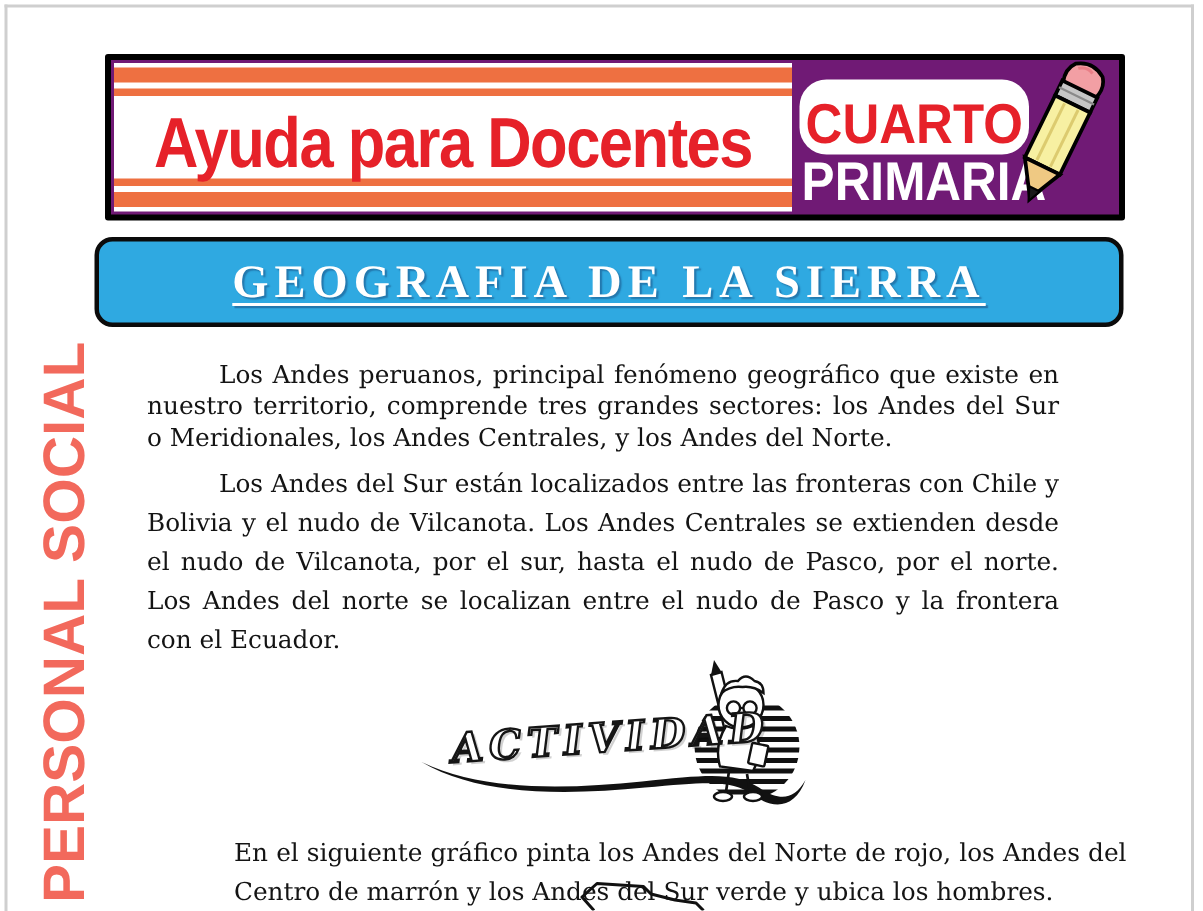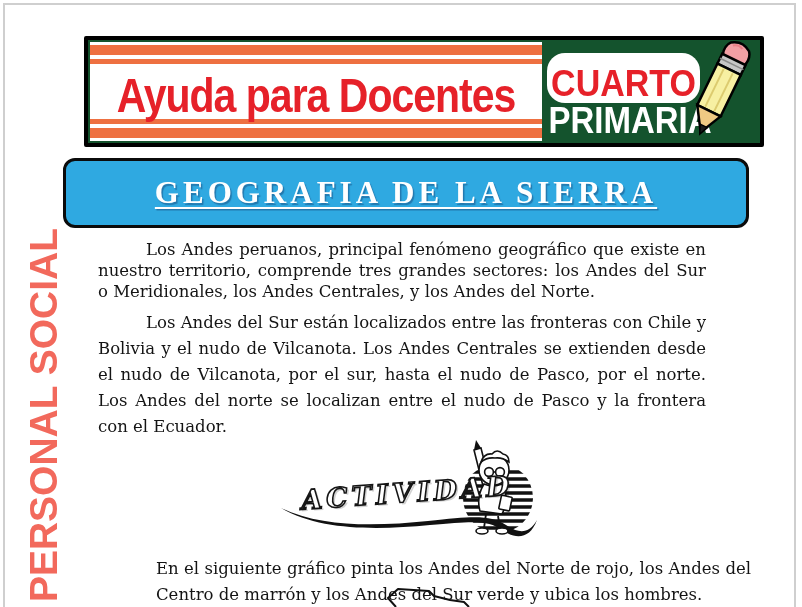--- a/index.html
+++ b/index.html
@@ -3,22 +3,22 @@
 <meta charset="utf-8">
 <style>
   * { margin: 0; padding: 0; box-sizing: border-box; }
   html, body { width: 802px; height: 607px; background: #ffffff; overflow: hidden;
                font-family: "Liberation Sans", sans-serif; }
   .page { position: absolute; inset: 0; width: 802px; height: 607px; background: #fff; }
   .page-frame { position: absolute; left: 3px; top: 3px; right: 6px; bottom: -4px;
                 border: 2px solid #cfcfcf; border-bottom: none; pointer-events: none; }
 
   
-  .header-banner { position: absolute; left: 84px; top: 36px; width: 680px; height: 111px;
-                   background: #14532d; border: 4px solid #000; border-radius: 2px; }
+  .header-banner { position: absolute; left: 70px; top: 36px; width: 680px; height: 111px;
+                   background: #701a75; border: 4px solid #000; border-radius: 2px; }
   .brand-panel { position: absolute; left: 2px; top: 2px; bottom: 2px; width: 452px;
                  background: #fff; display: flex; flex-direction: column; }
   .stripe { background: #EE7041; width: 100%; }
   .stripe.thick { height: 10px; margin-top: 3px; }
   .stripe.thin  { height: 5px;  margin-top: 4px; }
   .stripe.thin-b  { height: 5px; margin-top: auto; }
   .stripe.thick-b { height: 10px; margin-top: 4px; margin-bottom: 3px; }
   .brand-text { flex: 0 0 auto; text-align: center; padding-top: 8px;
                 font-size: 41px; font-weight: bold; letter-spacing: -1px;
                 color: #E62129; font-family: "Liberation Sans", sans-serif;
@@ -27,21 +27,21 @@
                background: #fff; border-radius: 18px; display: flex;
                align-items: flex-end; justify-content: center; }
   .grade-text { font-size: 34px; font-weight: bold; color: #E62129; letter-spacing: 0px;
                 transform: scaleY(1.1); }
   .level-text { position: absolute; left: 452px; top: 62px; width: 180px; text-align: center;
                 font-size: 33px; font-weight: bold; color: #ffffff; letter-spacing: 0px;
                 transform: scaleY(1.1); }
   .pencil-wrap { position: absolute; right: 0px; top: 0px; width: 82px; height: 103px; }
 
   
-  .title-banner { position: absolute; left: 63px; top: 158px; width: 686px; height: 70px;
+  .title-banner { position: absolute; left: 63px; top: 158px; width: 686px; height: 60px;
                   background: #2FA9E1; border: 3px solid #0b0b0b; border-radius: 12px;
                   display: flex; align-items: center; justify-content: center; }
   .title-text { font-family: "Liberation Serif", serif; font-weight: bold;
                 font-size: 31px; color: #ffffff; letter-spacing: 4px;
                 text-decoration: underline; text-decoration-thickness: 2px;
                 text-underline-offset: 4px; text-decoration-skip-ink: none;
                 text-shadow: 1.5px 1.5px 1px rgba(20,60,110,0.45); }
 
   
   .vertical-label { position: absolute; left: 44px; top: 415px;

